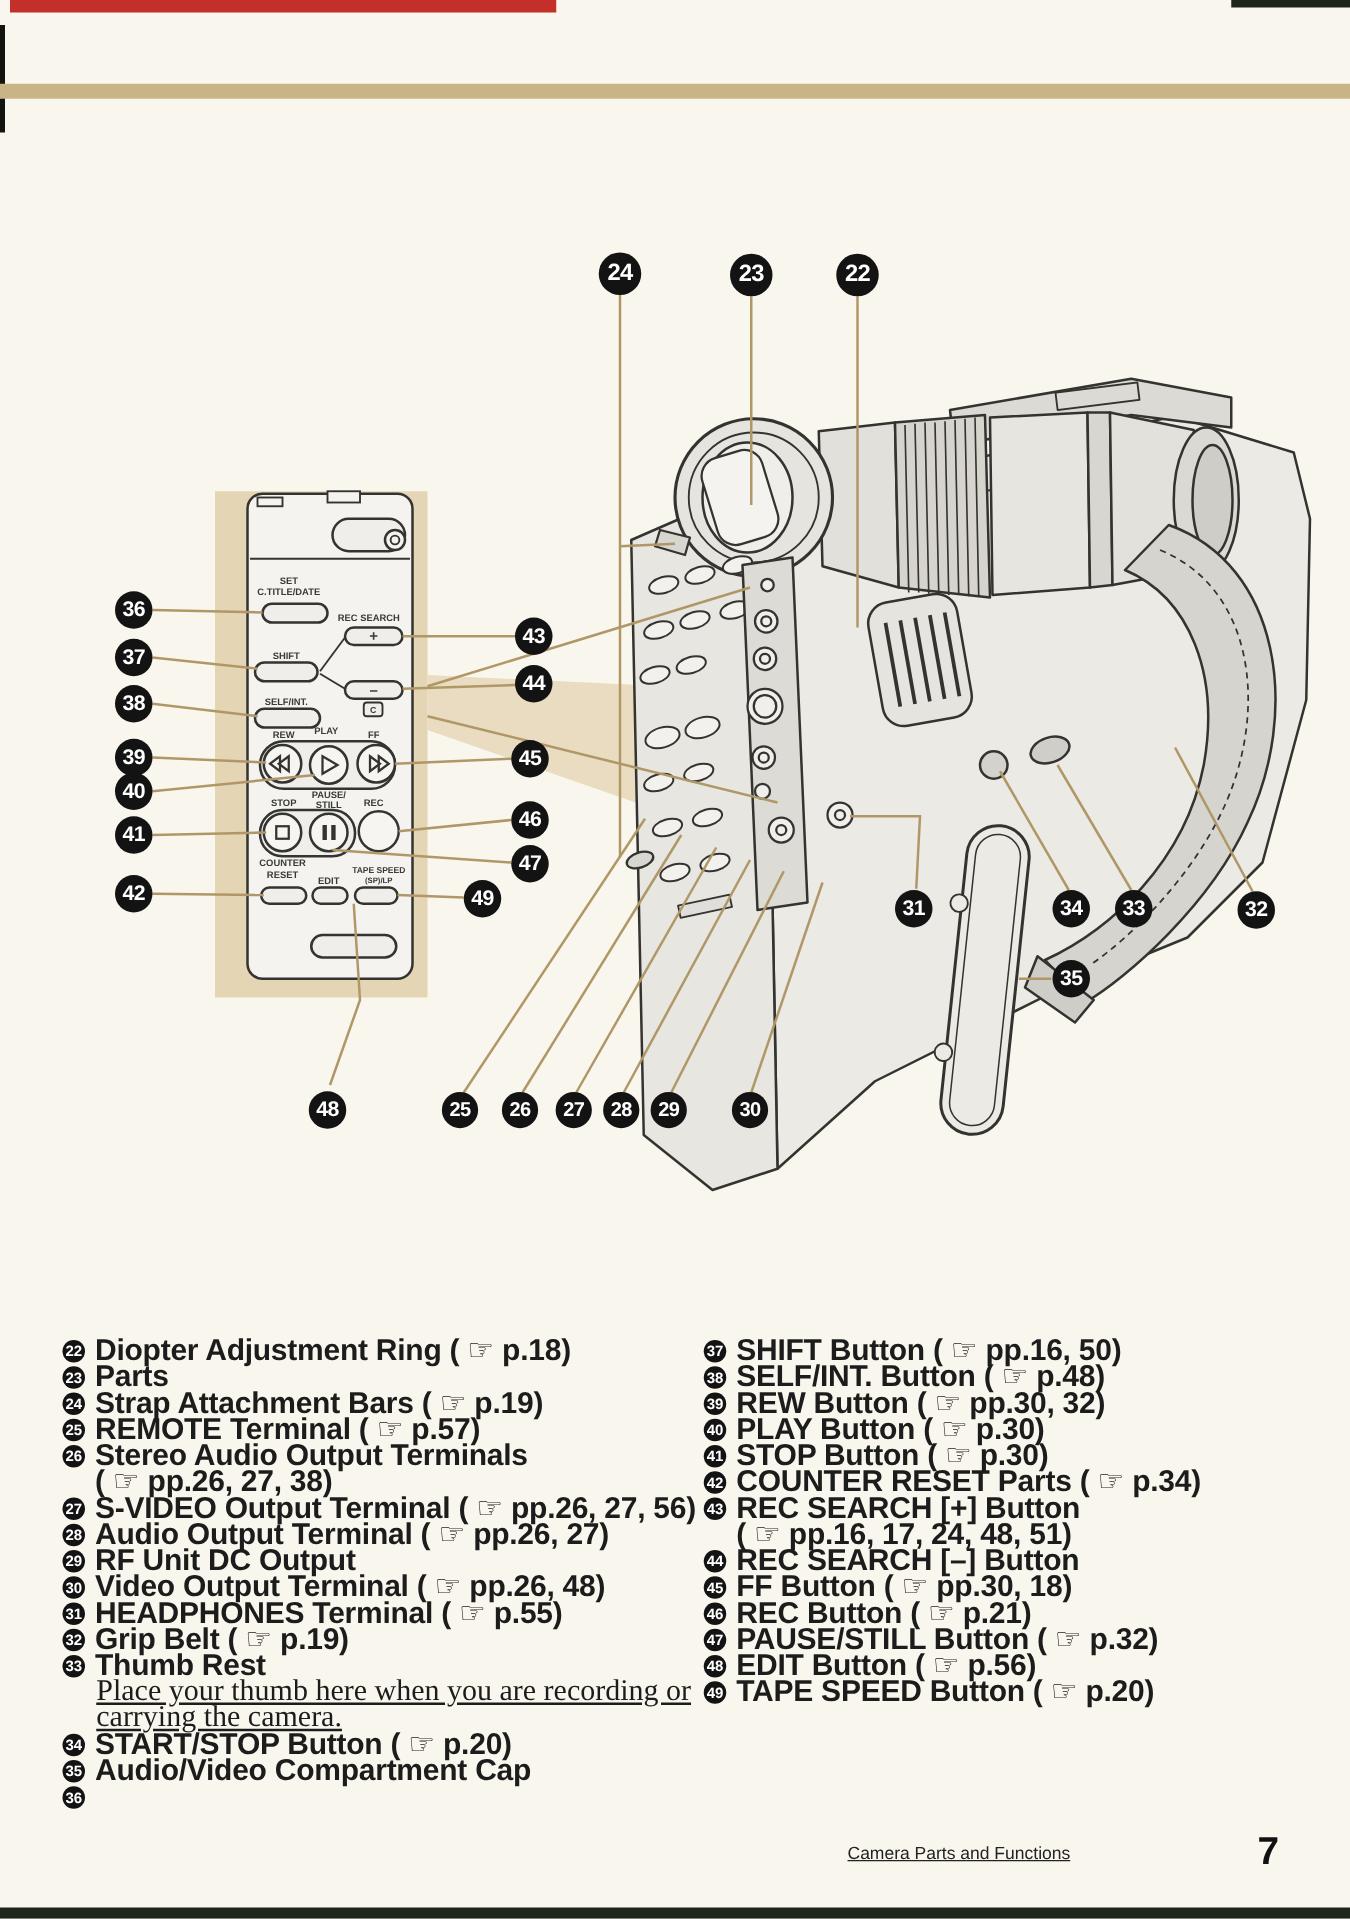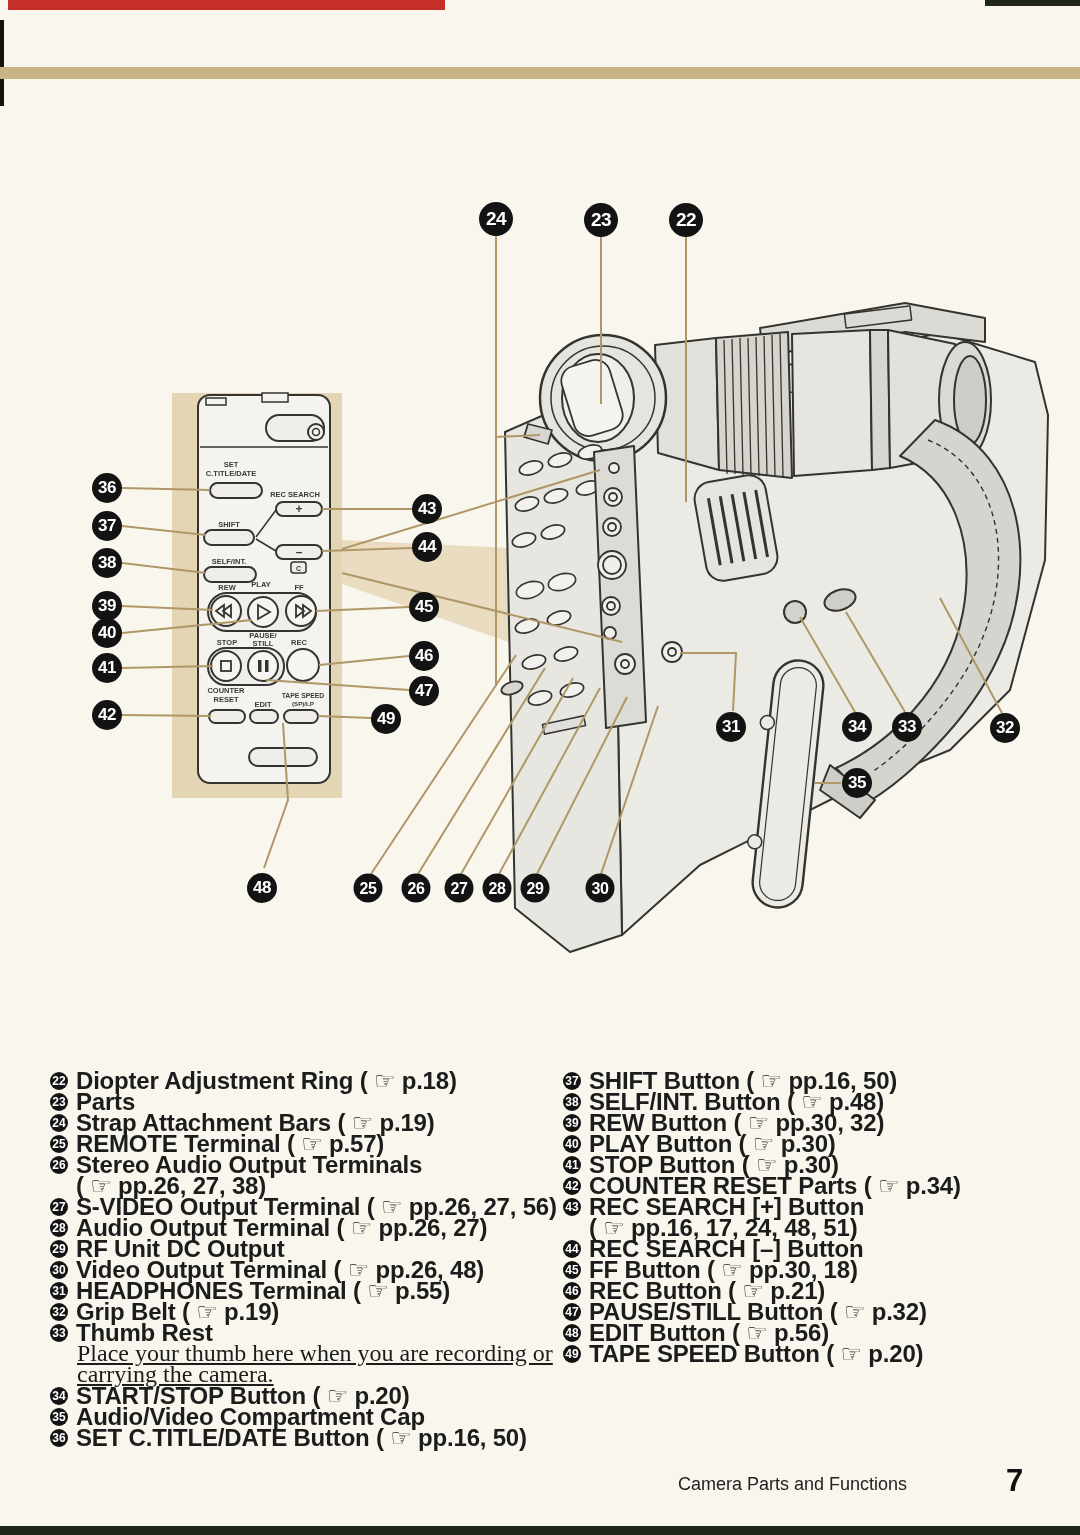--- a/index.html
+++ b/index.html
@@ -19,21 +19,21 @@
   
   .col{position:absolute;color:#1c1c1c;}
   .prow{display:flex;align-items:center;height:21px;white-space:nowrap;}
   .pbadge{flex:0 0 auto;width:18px;height:18px;border-radius:50%;background:#131313;color:#fff;
       display:flex;align-items:center;justify-content:center;font-size:12px;font-weight:700;margin-right:8px;}
   .ptext{font-size:24px;font-weight:700;letter-spacing:-0.2px;}
   .pcont{padding-left:26px;}
   .pdesc{padding-left:27px;font-family:"Liberation Serif","DejaVu Serif",serif;font-weight:400;font-size:19.5px;}
   .pdesc .ptext{font-family:inherit;font-weight:400;letter-spacing:0;text-decoration:underline;}
   
-  .footer-label{left:678px;top:1474px;font-size:18px;color:#222;}
+  .footer-label{left:678px;top:1474px;font-size:14px;color:#222;text-decoration:underline;}
   .page-num{left:1006px;top:1463px;font-size:31px;font-weight:700;color:#111;}
   svg text{font-family:"Liberation Sans","DejaVu Sans",sans-serif;}
 </style>
 </head>
 <body>
 
 <div class="page">
 
   <div class="abs redbar"></div>
   <div class="abs darktr"></div>
@@ -323,21 +323,20 @@
       <div class="prow">
         <span class="pbadge">34</span>
         <span class="ptext">START/STOP Button ( ☞ p.20)</span>
       </div>
       <div class="prow">
         <span class="pbadge">35</span>
         <span class="ptext">Audio/Video Compartment Cap</span>
       </div>
       <div class="prow">
         <span class="pbadge">36</span>
-        <span class="ptext">SET C.TITLE/DATE Button ( ☞ pp.16, 50)</span>
       </div>
     </div>
   <div id="col-right" class="col" style="left:563px;top:1070px;width:490px;">
       <div class="prow">
         <span class="pbadge">37</span>
         <span class="ptext">SHIFT Button ( ☞ pp.16, 50)</span>
       </div>
       <div class="prow">
         <span class="pbadge">38</span>
         <span class="ptext">SELF/INT. Button ( ☞ p.48)</span>

